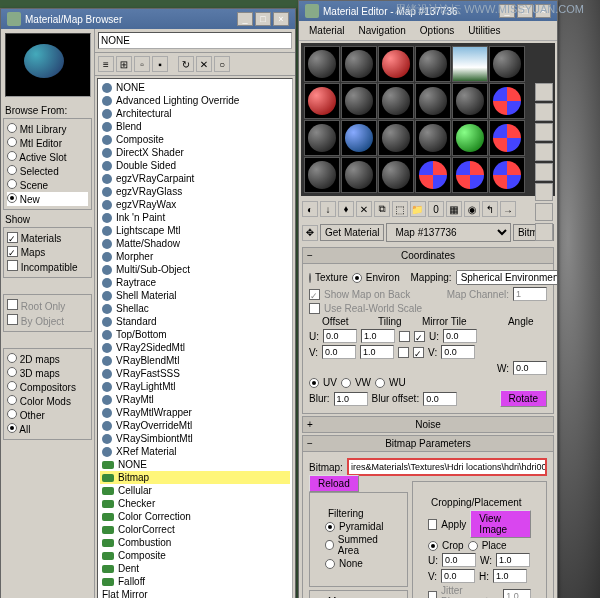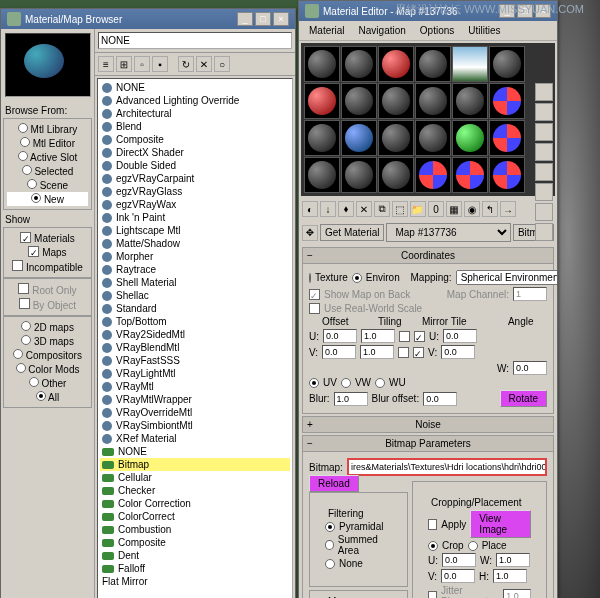--- a/index.html
+++ b/index.html
@@ -11,23 +11,23 @@
 .winbtn { width:16px; height:14px; background:#d4d0c8; border:1px solid #888; font-size:9px; text-align:center; line-height:12px; }
 .menubar { display:flex; gap:10px; padding:2px 8px; background:#d4d0c8; border-bottom:1px solid #aaa; }
 .menubar span { padding:2px 2px; cursor:pointer; }
 .browser { left:0; top:8px; width:296px; height:598px; z-index:2; }
 .browser-body { display:flex; height:calc(100% - 20px); }
 .left-col { width:94px; background:#d4d0c8; border-right:1px solid #999; padding:2px; }
 .swatch { width:86px; height:64px; background:#000; margin:2px auto 8px; border:1px inset #999; position:relative; }
 .swatch::after { content:""; position:absolute; left:18px; top:10px; width:40px; height:34px; background:radial-gradient(circle at 30% 30%,#4ab,#236); border-radius:50%; }
 .panel-label { font-size:10px; margin:4px 2px 2px; }
 .radiolist { background:#d4d0c8; border:1px solid #999; padding:3px; margin-bottom:4px; }
-.radiolist label, .cklist label { display:block; font-size:10px; padding:1px 0;text-align:center; }
+.radiolist label, .cklist label { display:block; font-size:10px; padding:1px 0; }
 .radiolist label.new { background:#fff; }
-.cklist { border:1px solid #999; padding:3px; margin-bottom:0; }
+.cklist { border:1px solid #999; padding:3px; margin-bottom:16px; }
 .right-col { flex:1; background:#d4d0c8; display:flex; flex-direction:column; }
 .toolbar { padding:3px; border-bottom:1px solid #999; font-size:10px; display:flex; gap:2px; align-items:center; }
 .tbtn { width:16px; height:16px; border:1px solid #aaa; background:#d4d0c8; display:inline-flex; align-items:center; justify-content:center; }
 .tlist { flex:1; overflow-y:auto; background:#fff; border:1px inset #aaa; margin:2px; padding:2px; }
 .tlist div { padding:1px 2px; display:flex; align-items:center; gap:4px; cursor:pointer; }
 .tlist div.sel { background:#fff67a; }
 .dot { width:10px; height:10px; border-radius:50%; background:#5a7a9a; flex-shrink:0; }
 .dot.g { background:#3a8a3a; border-radius:2px; width:12px; height:8px; }
 .editor { left:298px; top:0; width:260px; height:598px; z-index:3; }
 .ed-body { height:calc(100% - 36px); overflow-y:auto; background:#d4d0c8; }
@@ -178,20 +178,24 @@
           <div>
             <span class="dot"></span>
             <span>Matte/Shadow</span>
           </div>
           <div>
             <span class="dot"></span>
             <span>Morpher</span>
           </div>
           <div>
             <span class="dot"></span>
+            <span>Multi/Sub-Object</span>
+          </div>
+          <div>
+            <span class="dot"></span>
             <span>Raytrace</span>
           </div>
           <div>
             <span class="dot"></span>
             <span>Shell Material</span>
           </div>
           <div>
             <span class="dot"></span>
             <span>Shellac</span>
           </div>

